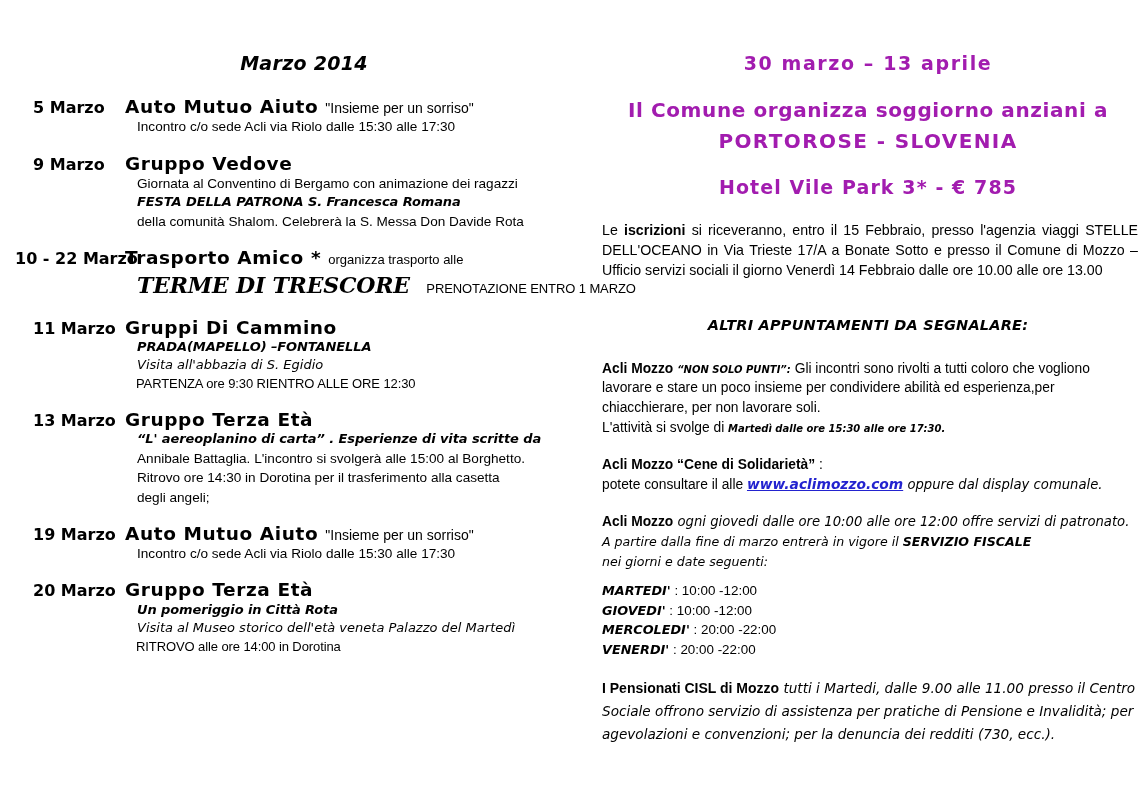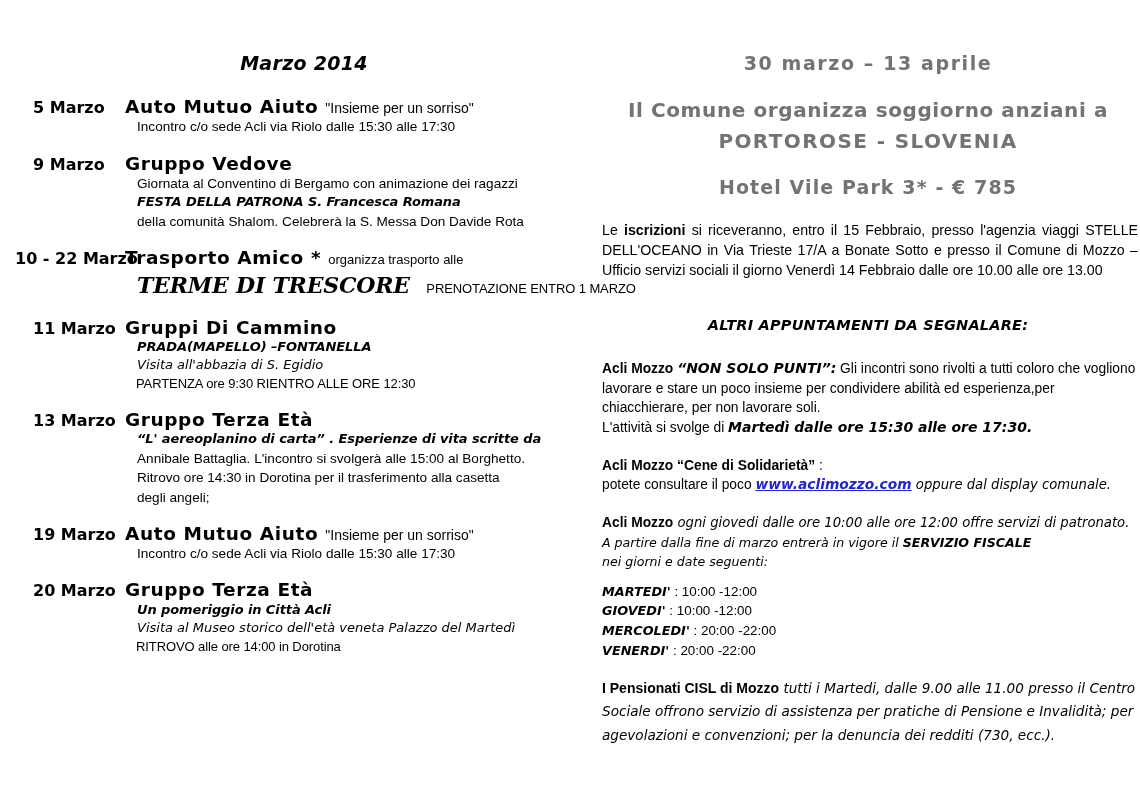--- a/index.html
+++ b/index.html
@@ -121,21 +121,21 @@
     font-size: 13px;
     letter-spacing: -0.1px;
   }
   .sub.noindent { margin-left: 11px; }
 
   
   .deco {
     text-align: center;
     font-family: "DejaVu Sans", sans-serif;
     font-weight: bold;
-    color: #737373;
+    color: #a21caf;
     letter-spacing: 1.2px;
     line-height: 1.25;
   }
   .deco-1 { font-size: 19px; margin: 0 0 22px 0; letter-spacing: 1.6px; }
   .deco-2 { font-size: 20px; margin: 0 0 6px 0; letter-spacing: 0.6px; }
   .deco-3 { font-size: 20px; margin: 0 0 22px 0; letter-spacing: 1.4px; }
   .deco-4 { font-size: 19px; margin: 0 0 20px 0; letter-spacing: 1.1px; }
 
   .para-justify {
     text-align: justify;
@@ -160,21 +160,21 @@
     margin: 0 0 14px 6px;
     font-size: 13.8px;
     line-height: 1.42;
     font-family: "Liberation Sans", sans-serif;
   }
   .block .strong { font-weight: bold; }
   .block .bi {
     font-weight: bold;
     font-style: italic;
     font-family: "DejaVu Sans", sans-serif;
-    font-size: 14px;
+    font-size: 10px;
   }
   .block .it {
     font-style: italic;
     font-family: "DejaVu Sans", sans-serif;
     font-size: 13.2px;
   }
   .block .small-it {
     font-style: italic;
     font-family: "DejaVu Sans", sans-serif;
     font-size: 12.6px;
@@ -282,21 +282,21 @@
         <span class="tail">"Insieme per un sorriso"</span>
       </div>
       <div class="sub">Incontro c/o sede Acli via Riolo dalle 15:30 alle 17:30</div>
     </div>
 
     <div class="event">
       <div class="event-date">20 Marzo</div>
       <div class="event-title">
         <span>Gruppo Terza Età</span>
       </div>
-      <div class="sub b-i">Un pomeriggio in Città Acli</div>
+      <div class="sub b-i">Un pomeriggio in Città Rota</div>
       <div class="sub i">Visita al Museo storico dell'età veneta Palazzo del Martedì</div>
       <div class="sub caps noindent">RITROVO alle ore 14:00 in Dorotina</div>
     </div>
 
   </div>
 
   <div class="col-right">
 
     <div class="deco deco-1">30 marzo – 13 aprile</div>
     <div class="deco deco-2">Il Comune organizza soggiorno anziani a</div>
@@ -308,21 +308,21 @@
     <div class="section-head">ALTRI APPUNTAMENTI DA SEGNALARE:</div>
 
     <div class="block">
       <span class="strong">Acli Mozzo</span>
       <span class="bi">“NON SOLO PUNTI”:</span><span> Gli incontri sono rivolti a tutti coloro che vogliono lavorare e stare un poco insieme per condividere abilità ed esperienza,per  chiacchierare, per non lavorare soli.</span><br>
       <span>L'attività si svolge di </span><span class="bi">Martedì dalle ore 15:30 alle ore 17:30.</span><br>
     </div>
 
     <div class="block" style="margin-top:18px;">
       <span class="strong">Acli Mozzo “Cene di Solidarietà”</span><span> :</span><br>
-      <span>potete consultare il poco </span><a class="link" href="#">www.aclimozzo.com</a><span class="it"> oppure dal display comunale.</span>
+      <span>potete consultare il alle </span><a class="link" href="#">www.aclimozzo.com</a><span class="it"> oppure dal display comunale.</span>
     </div>
 
     <div class="block" style="margin-top:18px; margin-bottom:10px;">
       <span class="strong">Acli Mozzo</span><span class="it"> ogni giovedi dalle ore 10:00 alle ore 12:00 offre servizi di patronato.</span><br>
       <span class="small-it">A partire dalla fine di marzo entrerà in vigore il </span><span class="bi" style="font-size:12.6px;">SERVIZIO FISCALE</span><br>
       <span class="small-it">nei giorni e date seguenti:</span>
     </div>
 
     <div class="schedule">
       <div><span class="day">MARTEDI'</span><span> : 10:00 -12:00</span></div>

